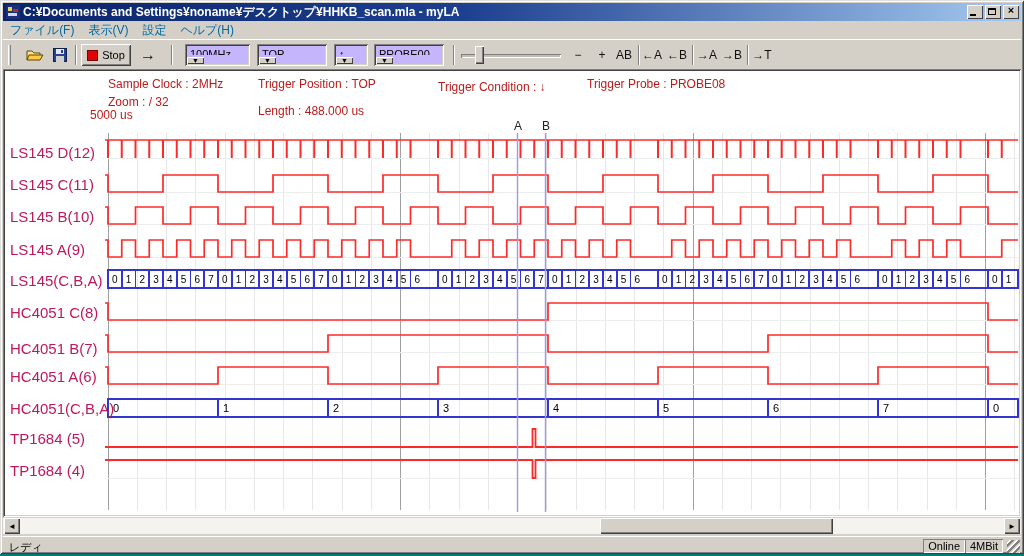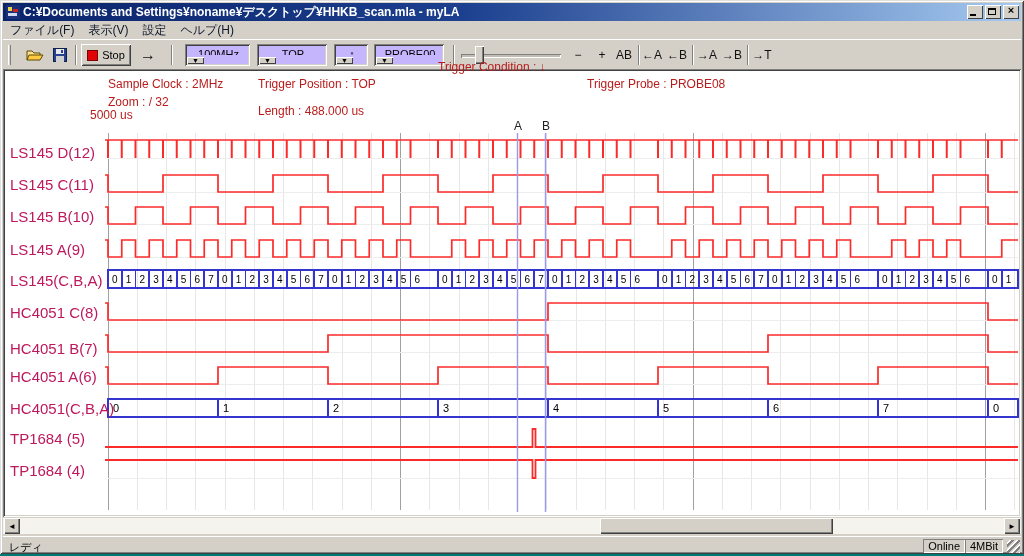--- a/index.html
+++ b/index.html
@@ -18,25 +18,25 @@
   .app-icon .p2 { left:7px; top:4px; width:5px; height:3px; background:#cc2222; }
   .app-icon .p3 { left:2px; top:8px; width:9px; height:3px; background:#cfd8ef; }
   .title-text { color:#fff; font-size:12px; font-weight:bold; white-space:nowrap; overflow:hidden; flex:1; }
   .tb-btns { display:flex; gap:2px; margin-left:4px; }
   .tb-btn { width:16px; height:14px; background:#d4d0c8; position:relative;
             box-shadow: inset 1px 1px 0 #fff, inset -1px -1px 0 #404040; }
   .glyph-min { position:absolute; left:3px; bottom:3px; width:6px; height:2px; background:#000; }
   .glyph-max { position:absolute; left:3px; top:3px; width:8px; height:7px; border:1px solid #000; border-top-width:2px; }
   .glyph-close { position:absolute; left:0; top:-1px; width:16px; text-align:center; font-size:11px; font-weight:bold; color:#000; }
   
-  .menubar { position:absolute; left:3px; top:21px; right:3px; height:18px; display:flex; align-items:center; font-size:12px; color:#0f172a; }
+  .menubar { position:absolute; left:3px; top:21px; right:3px; height:18px; display:flex; align-items:center; font-size:12px; color:#0369a1; }
   .menu-item { padding:1px 7px; }
   
   .toolbar { position:absolute; left:3px; top:39px; right:3px; height:30px; border-top:1px solid #fff; }
-  .tool { position:absolute; top:4px; height:22px; display:flex; align-items:center; justify-content:center;text-align:center; }
+  .tool { position:absolute; top:4px; height:22px; display:flex; align-items:center; justify-content:center; }
   .gripper { left:5px; width:3px; height:20px; top:5px; border-left:1px solid #fff; border-right:1px solid #808080; }
   .tsep { width:2px; height:20px; top:5px; border-left:1px solid #808080; border-right:1px solid #fff; position:absolute; }
   .icon-btn { width:24px; }
   .stop-btn { left:78px; width:50px; background:#d4d0c8;
               box-shadow: inset 1px 1px 0 #fff, inset -1px -1px 0 #404040, inset 2px 2px 0 #d4d0c8, inset -2px -2px 0 #808080;
               font-size:11px; gap:4px; }
   .stop-sq { width:11px; height:11px; background:#e00404; border:1px solid #7a0202; flex:none; }
   .flat-btn { font-size:12px; color:#111; }
   .combo { height:22px; background:#c4b5fd; display:flex; align-items:stretch;
            box-shadow: inset 1px 1px 0 #808080, inset -1px -1px 0 #fff, inset 2px 2px 0 #404040, inset -2px -2px 0 #d4d0c8; flex-direction: column; }
@@ -159,21 +159,21 @@
     <span class="tool flat-btn" style="left:693px;width:22px">→A</span>
     <span class="tool flat-btn" style="left:718px;width:22px">→B</span>
     <span class="tsep" style="left:744px"></span>
     <span class="tool flat-btn" style="left:748px;width:22px">→T</span>
   </div>
 
   <div class="main-panel"></div>
 
   <span class="info-text" style="left:108px;top:77px">Sample Clock : 2MHz</span>
   <span class="info-text" style="left:258px;top:77px">Trigger Position : TOP</span>
-  <span class="info-text" style="left:438px;top:60px">Trigger Condition : ↓</span>
+  <span class="info-text" style="left:438px;top:80px">Trigger Condition : ↓</span>
   <span class="info-text" style="left:587px;top:77px">Trigger Probe : PROBE08</span>
   <span class="info-text" style="left:108px;top:95px">Zoom : /  32</span>
   <span class="info-text" style="left:258px;top:104px">Length : 488.000 us</span>
   <span class="info-text" style="left:90px;top:108px">5000 us</span>
 
   <span class="cursor-label" style="left:511px;top:119px">A</span>
   <span class="cursor-label" style="left:539px;top:119px">B</span>
 
   <span class="chan-label" style="top:144px">LS145 D(12)</span>
   <span class="chan-label" style="top:176px">LS145 C(11)</span>

